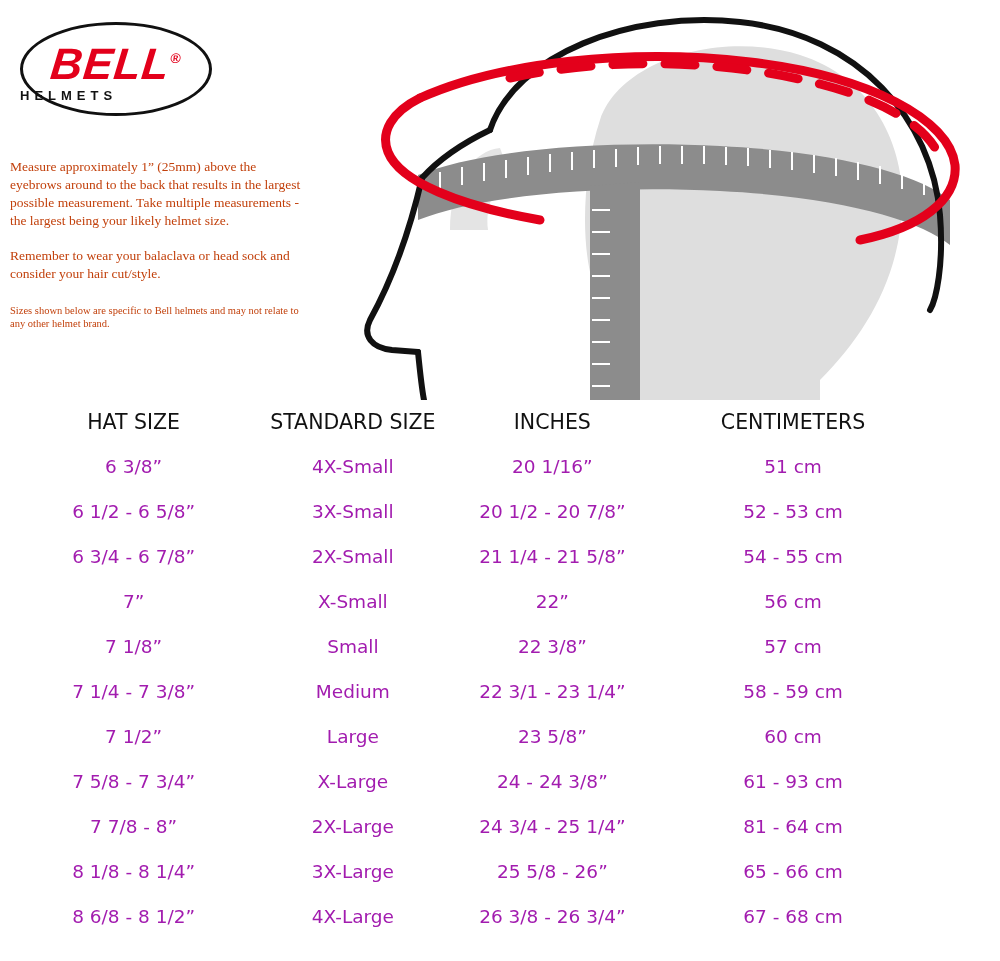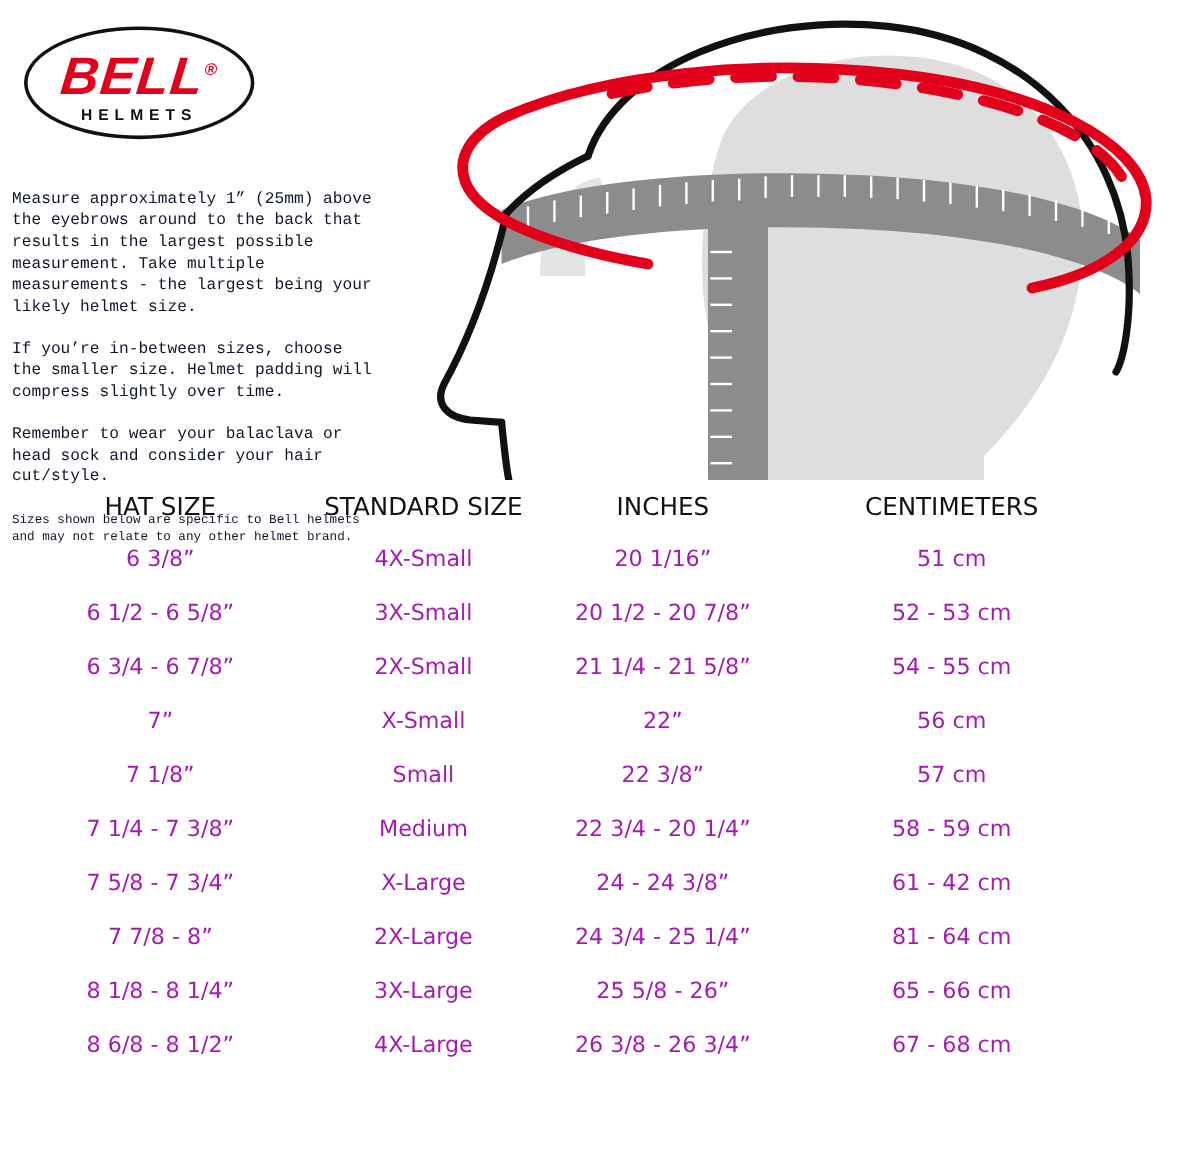--- a/index.html
+++ b/index.html
@@ -68,41 +68,40 @@
   }
   #bell-logo .bell-reg {
     font-size: 14px;
     vertical-align: super;
   }
   #bell-logo .helmets-word {
     position: absolute;
     left: 0;
     top: 66px;
     width: 192px;
-    text-align: center;
     font-family: "Liberation Sans", sans-serif;
     font-weight: bold;
     font-size: 13px;
     letter-spacing: 5px;
     color: #111111;
   }
 
   
   #instructions {
     position: absolute;
     left: 10px;
     top: 158px;
     width: 300px;
   }
   #instructions p {
     margin: 0 0 17px 0;
-    font-family: Liberation Mono, monospace;
+    font-family: Liberation Serif, serif;
     font-size: 13.5px;
     line-height: 1.33;
-    color: #0f172a;
+    color: #c2410c;
   }
   #instructions p.small-note {
     font-size: 10.5px;
     line-height: 1.25;
     margin-top: 21px;
   }
 
   
   #size-table {
     position: absolute;
@@ -137,21 +136,20 @@
 <div id="top-area">
 
   <div id="bell-logo">
     <div class="oval"></div>
     <div class="bell-word"><span>BELL</span><span class="bell-reg">®</span></div>
     <div class="helmets-word">HELMETS</div>
   </div>
 
   <div id="instructions">
     <p>Measure approximately 1” (25mm) above the eyebrows around to the back that results in the largest possible measurement. Take multiple measurements - the largest being your likely helmet size.</p>
-    <p>If you’re in-between sizes, choose the smaller size. Helmet padding will compress slightly over time.</p>
     <p>Remember to wear your balaclava or head sock and consider your hair cut/style.</p>
     <p class="small-note">Sizes shown below are specific to Bell helmets and may not relate to any other helmet brand.</p>
   </div>
 
   <svg id="helmet-illustration" viewBox="0 0 700 400">
 
     <g>
       <path d="M300 120 C320 60 420 30 500 55 C580 80 612 160 600 230
                C592 290 560 340 520 380 L520 400 L330 400
                C330 360 318 330 300 300 C280 265 280 180 300 120 Z" fill="#dedede"></path>
@@ -262,28 +260,34 @@
       </tr>
       <tr>
         <td>7 1/8”</td>
         <td>Small</td>
         <td>22 3/8”</td>
         <td>57 cm</td>
       </tr>
       <tr>
         <td>7 1/4 - 7 3/8”</td>
         <td>Medium</td>
-        <td>22 3/4 - 20 1/4”</td>
+        <td>22 3/1 - 23 1/4”</td>
         <td>58 - 59 cm</td>
+      </tr>
+      <tr>
+        <td>7 1/2”</td>
+        <td>Large</td>
+        <td>23 5/8”</td>
+        <td>60 cm</td>
       </tr>
       <tr>
         <td>7 5/8 - 7 3/4”</td>
         <td>X-Large</td>
         <td>24 - 24 3/8”</td>
-        <td>61 - 42 cm</td>
+        <td>61 - 93 cm</td>
       </tr>
       <tr>
         <td>7 7/8 - 8”</td>
         <td>2X-Large</td>
         <td>24 3/4 - 25 1/4”</td>
         <td>81 - 64 cm</td>
       </tr>
       <tr>
         <td>8 1/8 - 8 1/4”</td>
         <td>3X-Large</td>

